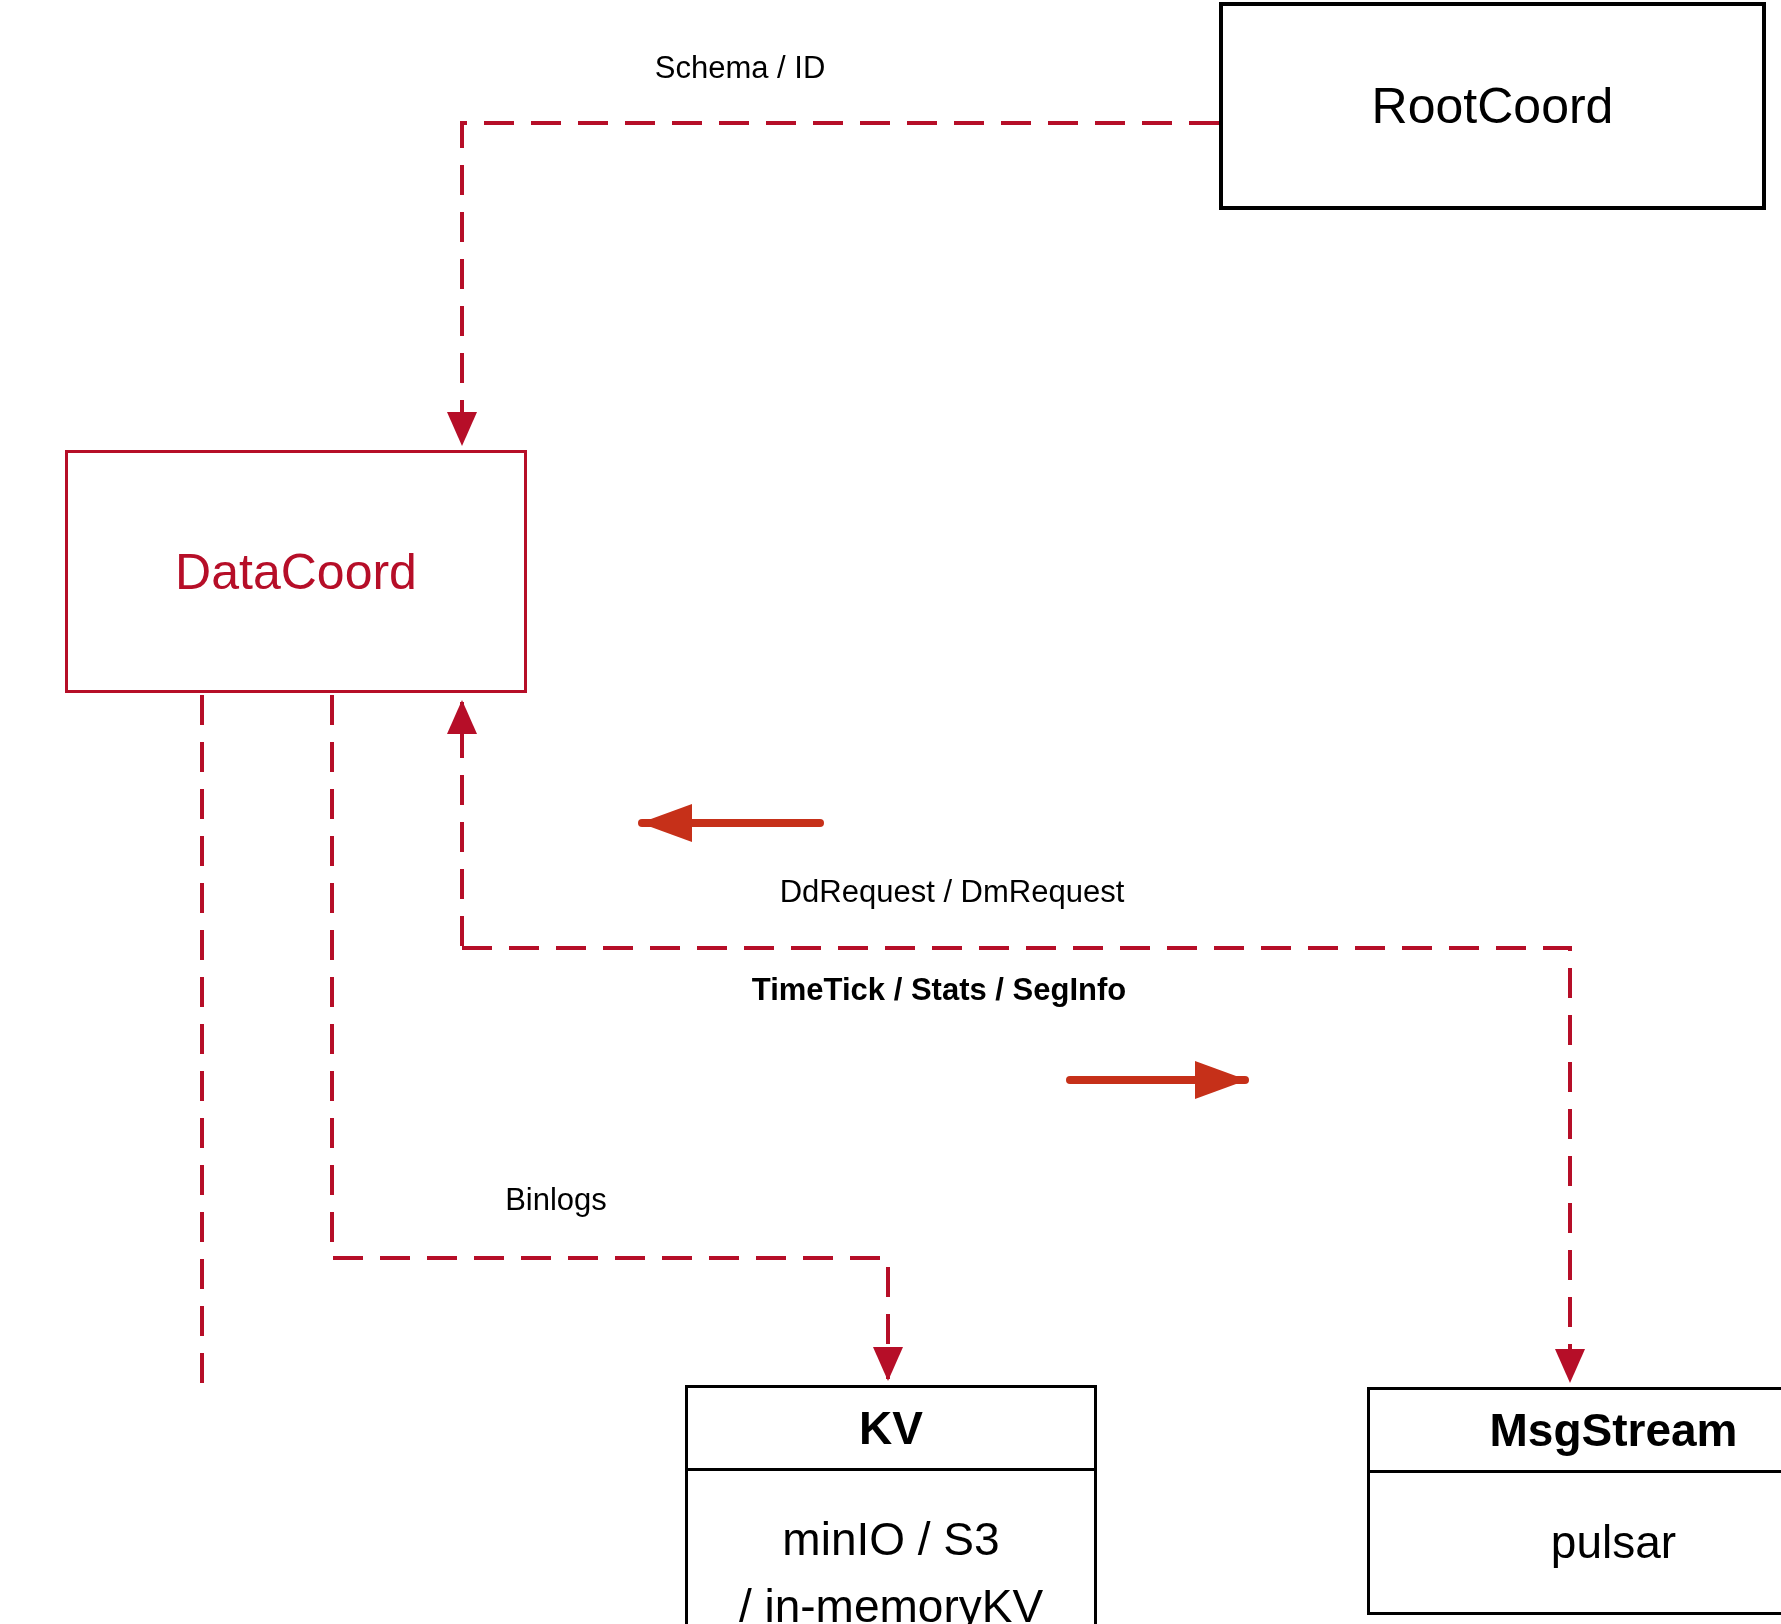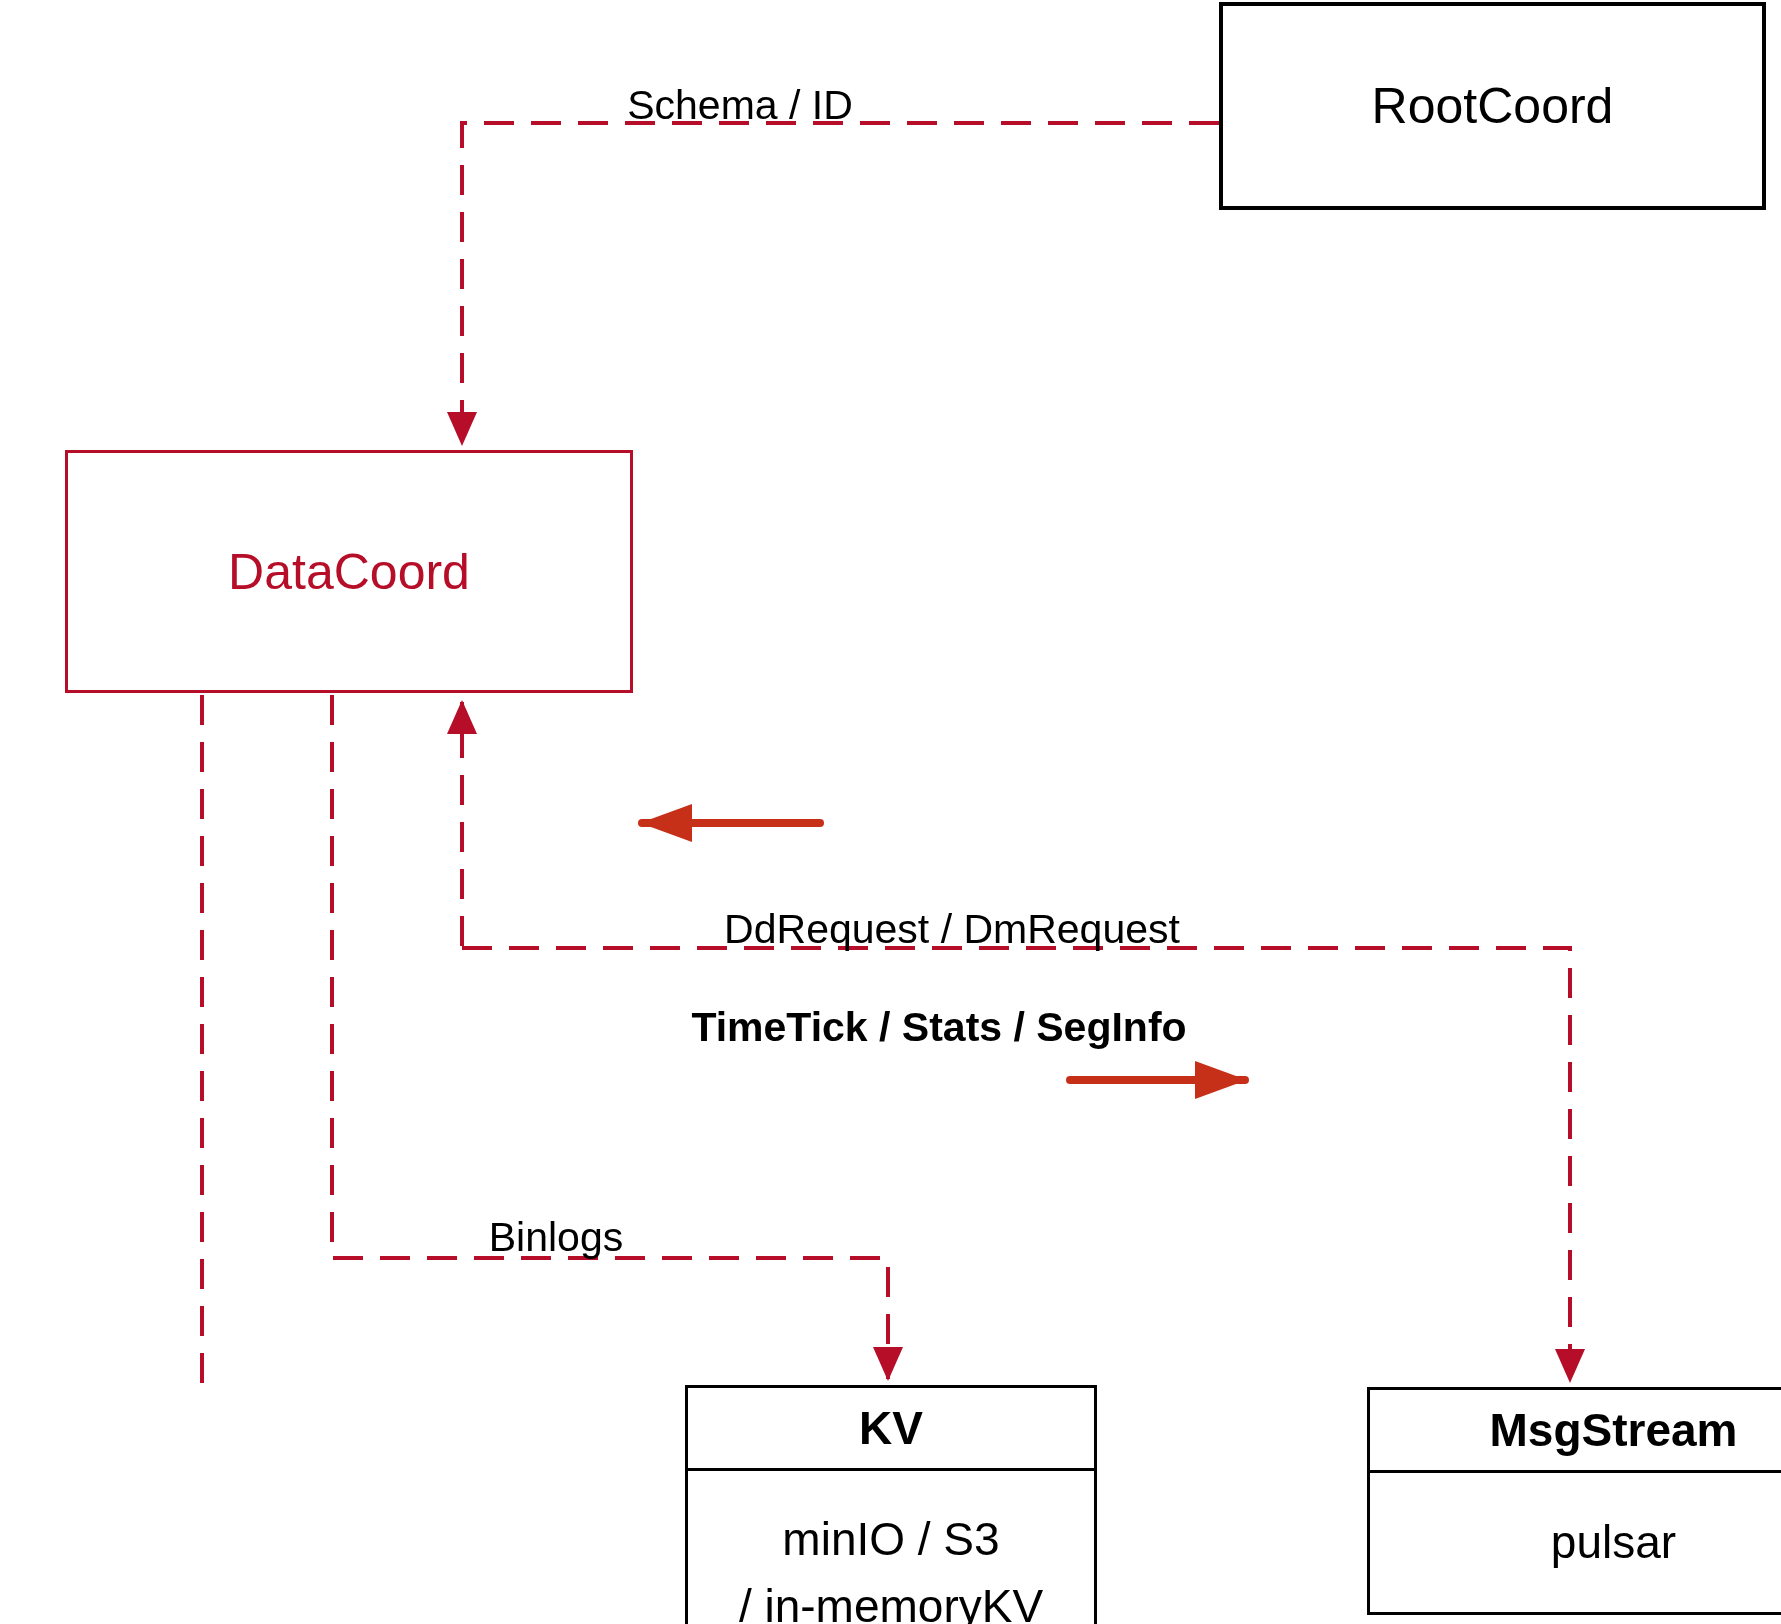--- a/index.html
+++ b/index.html
@@ -18,40 +18,40 @@
   }
   svg.layer{position:absolute;left:0;top:0;width:1781px;height:1624px;}
   .dashed{fill:none;stroke:var(--crimson);stroke-width:4;stroke-dasharray:30 17;}
   .solidarrow{fill:none;stroke:var(--vermilion);stroke-width:8;stroke-linecap:round;}
   .head-c{fill:var(--crimson);stroke:none;}
   .head-v{fill:var(--vermilion);stroke:none;}
 
   .node{position:absolute;background:var(--paper);box-sizing:border-box;}
   .plainnode{display:flex;align-items:center;justify-content:center;font-size:50px;}
   #rootcoord{left:1219px;top:2px;width:547px;height:208px;border:4px solid var(--ink);color:var(--ink);}
-  #datacoord{left:65px;top:450px;width:568px;height:243px;border:3px solid var(--crimson);color:var(--crimson);}
+  #datacoord{left:65px;top:450px;width:462px;height:243px;border:3px solid var(--crimson);color:var(--crimson);}
 
   .store{border:3px solid var(--ink);color:var(--ink);}
   .store .hdr{
     height:80px;border-bottom:3px solid var(--ink);
     display:flex;align-items:center;justify-content:center;
     font-weight:bold;font-size:46px;
   }
   .store .bdy{
     height:calc(100% - 83px);
     display:flex;flex-direction:column;align-items:center;justify-content:center;
     font-size:46px;line-height:1.45;
   }
   #txnkv{left:3px;top:1385px;width:410px;height:232px;}
   #kv{left:685px;top:1385px;width:412px;height:293px;}
   #msgstream{left:1367px;top:1387px;width:493px;height:228px;}
 
   .edge-label{
     position:absolute;transform:translateX(-50%);
-    font-size:41px;color:var(--ink);white-space:nowrap;margin-top:32px;
+    font-size:31px;color:var(--ink);white-space:nowrap;
   }
   #lbl-schema{left:740px;top:50px;}
   #lbl-dd{left:952px;top:874px;}
   #lbl-tt{left:939px;top:972px;font-weight:bold;}
   #lbl-binlogs{left:556px;top:1182px;}
 </style>
 </head>
 <body>
 
 <div class="canvas">

